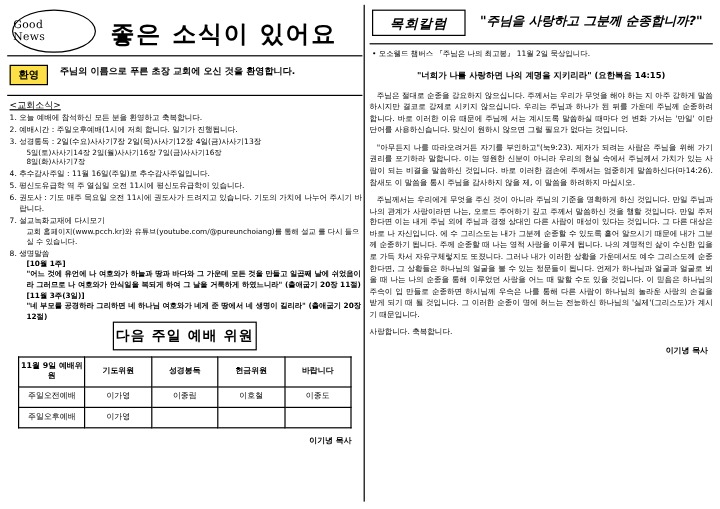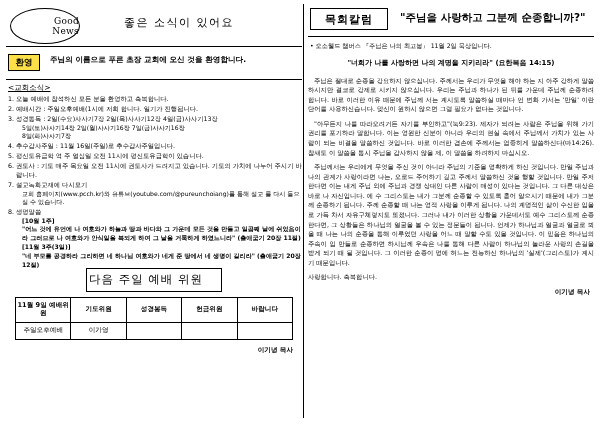--- a/index.html
+++ b/index.html
@@ -53,37 +53,36 @@
   .goodnews-oval {
     position: absolute;
     left: 4px;
     top: 2px;
     width: 68px;
     height: 34px;
     border: 1.2px solid #000;
     border-radius: 50%;
     display: flex;
     flex-direction: column;
-    align-items: flex-end;
+    align-items: flex-start;
     justify-content: center;
     line-height: 1.15;
     font-family: "DejaVu Serif", "Liberation Serif", serif;
   }
   .goodnews-oval span {
     font-size: 9px;
     letter-spacing: .3px;
   }
   .left-title {
     position: absolute;
     left: 86px;
     top: 9px;
-    font-size: 11px;
-    font-weight: normal;
+    font-size: 20px;
+    font-weight: bold;
     letter-spacing: 1.5px;
-    margin-left: 32px;
   }
 
   
   .welcome-row {
     position: relative;
     margin-top: 5px;
     height: 26px;
   }
   .welcome-badge {
     position: absolute;
@@ -154,22 +153,22 @@
     left: 0;
     top: 262px;
     width: 296px;
   }
   .table-title-box {
     width: 118px;
     margin: 0 auto 5px auto;
     border: 1.4px solid #000;
     text-align: center;
     font-size: 11.5px;
-    font-weight: normal;
-    padding: 3px 16px 4px 0;
+    font-weight: bold;
+    padding: 3px 0 4px 0;
     letter-spacing: 1px;
   }
   table.duty {
     border-collapse: collapse;
     width: 278px;
     margin: 0 auto;
     table-layout: fixed;
     padding-left: 36px;
   }
   table.duty th, table.duty td {
@@ -191,20 +190,21 @@
     margin: 6px auto 0 auto;
     font-size: 6.6px;
     font-weight: bold;
   }
 
   
   .right-header {
     position: relative;
     height: 30px;
     border-bottom: 1.4px solid #000;
+    font-style: italic;
   }
   .sermon-label-box {
     position: absolute;
     left: 2px;
     top: 2px;
     width: 76px;
     height: 20px;
     border: 1.3px solid #000;
     font-size: 11px;
     font-weight: bold;
@@ -322,20 +322,27 @@
           <tr>
             <th>11월 9일 예배위원</th>
             <th>기도위원</th>
             <th>성경봉독</th>
             <th>헌금위원</th>
             <th>바랍니다</th>
           </tr>
         </thead>
         <tbody>
           <tr>
+            <td class="left-label">주일오전예배</td>
+            <td>이가영</td>
+            <td>이종림</td>
+            <td>이호철</td>
+            <td>이종도</td>
+          </tr>
+          <tr>
             <td class="left-label">주일오후예배</td>
             <td>이가영</td>
             <td></td>
             <td></td>
             <td></td>
           </tr>
         </tbody>
       </table>
       <div class="sign-left">이기녕 목사</div>
     </div>

